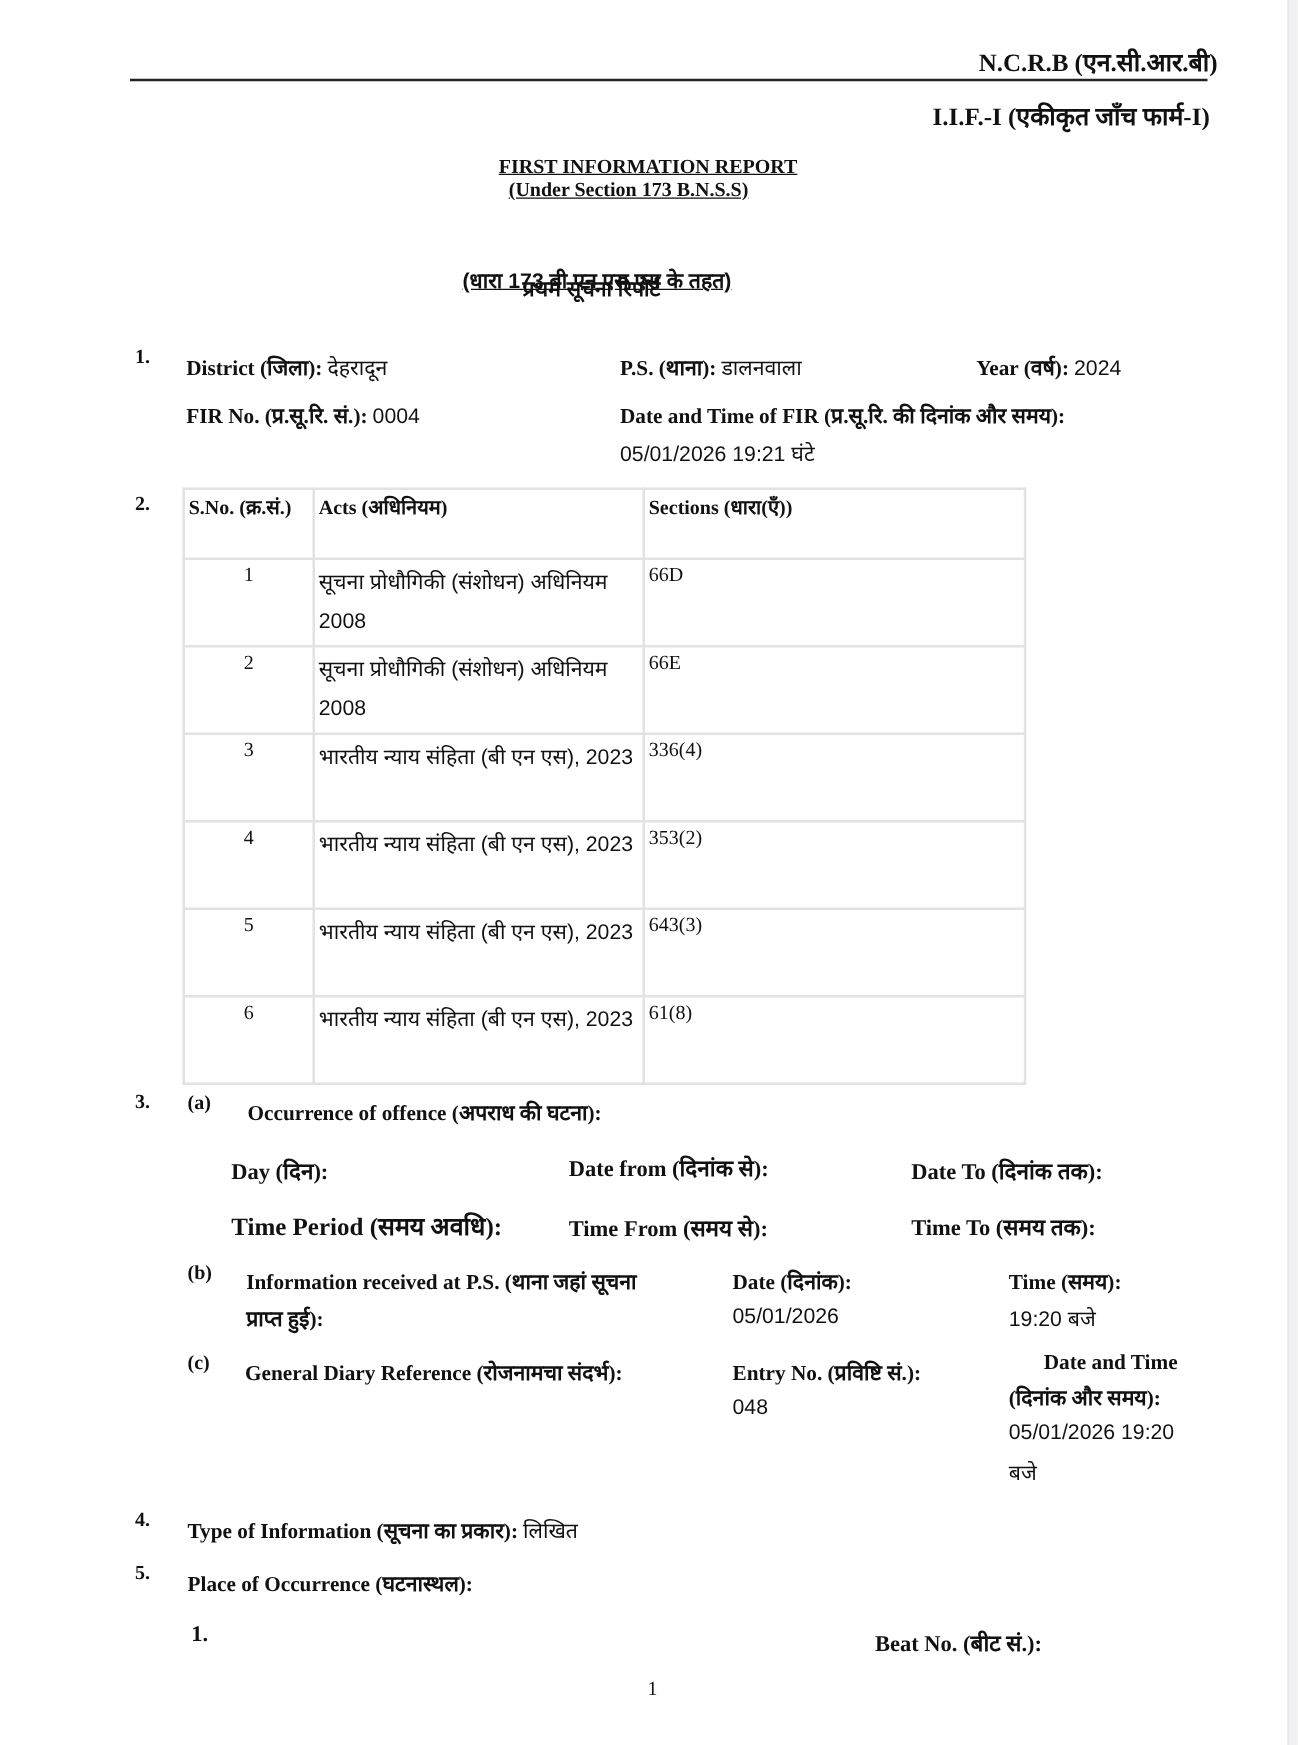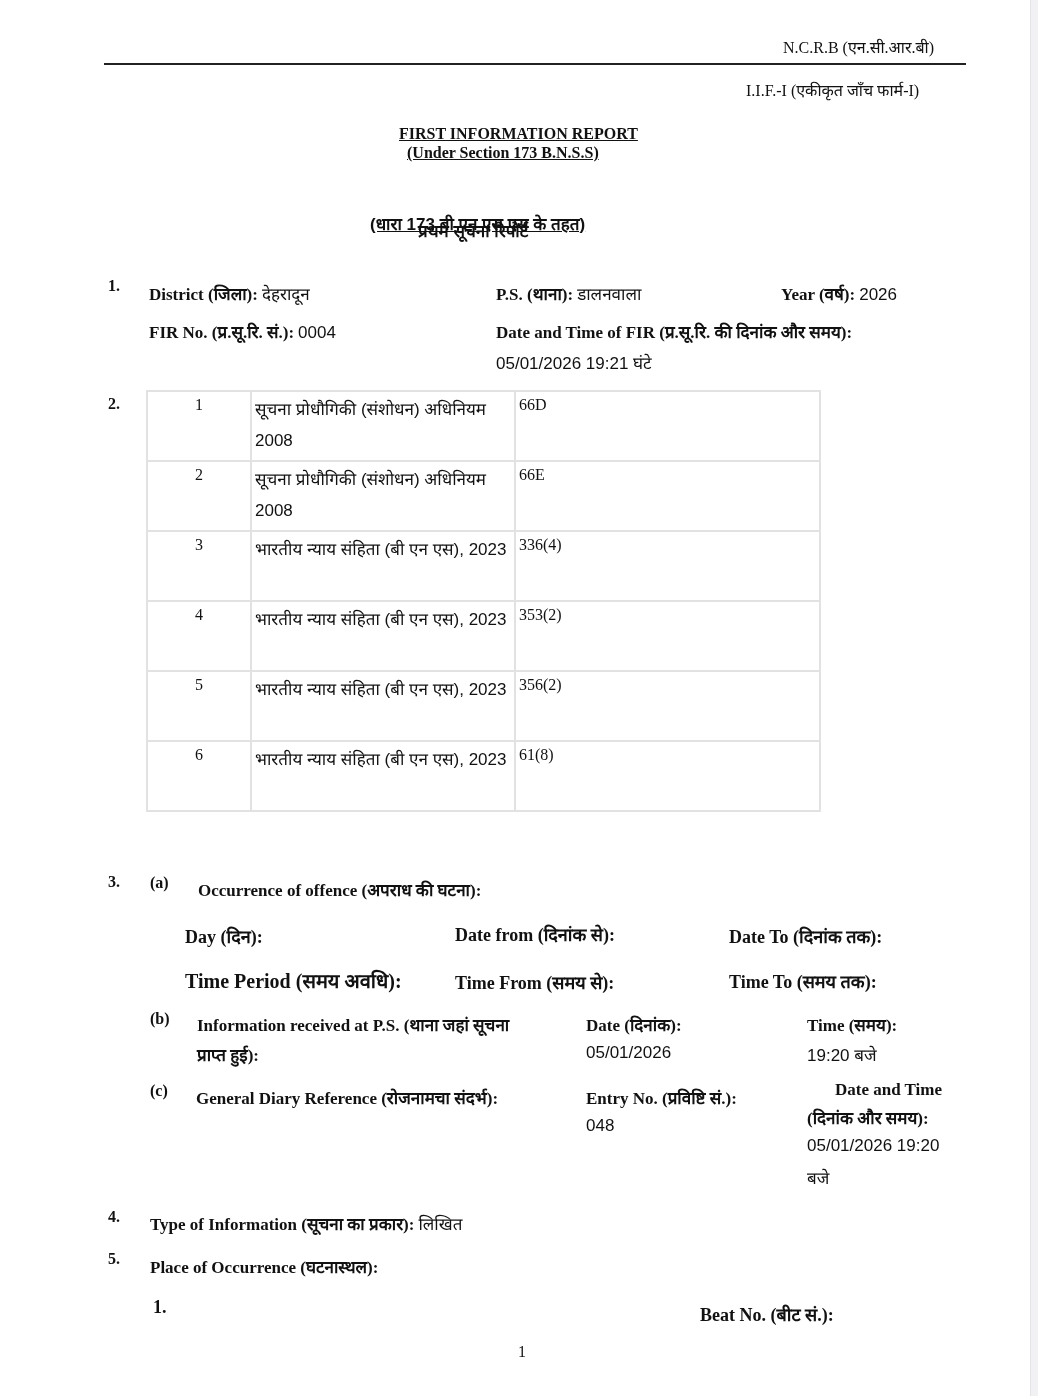--- a/index.html
+++ b/index.html
@@ -4,21 +4,21 @@
 <style>
   html, body { margin: 0; padding: 0; }
   body {
     width: 1038px; height: 1396px; background: #ffffff; position: relative; overflow: hidden;
     font-family: "Liberation Serif", "DejaVu Serif", serif; color: #111;
   }
   .right-strip { position: absolute; right: 0; top: 0; width: 7px; height: 1396px; background: #f1f1f4; border-left: 1px solid #e4e4ea; }
   .abs { position: absolute; white-space: nowrap; }
   .b { font-weight: bold; }
   .s { font-family: "Liberation Sans", "DejaVu Sans", sans-serif; }
-  .hdr { font-size: 16px; font-weight: normal; }
+  .hdr { font-size: 20px; font-weight: bold; }
   .rule { position: absolute; left: 104px; top: 63px; width: 862px; height: 2px; background: #222; }
   .title { font-size: 16px; font-weight: bold; text-decoration: underline; }
   .label { font-size: 17px; font-weight: bold; }
   .val { font-size: 17px; font-family: "Liberation Sans", "DejaVu Sans", sans-serif; font-weight: normal; }
   .num { font-size: 16px; font-weight: bold; }
   table.acts { position: absolute; left: 146px; top: 390px; border-collapse: collapse; width: 675px; }
   table.acts td { border: 2px solid #e2e2e2; vertical-align: top; padding: 4px 3px; font-size: 17px; }
   table.acts td.sno { width: 96px; text-align: center; font-family: "Liberation Serif", serif; font-size: 16px; }
   table.acts td.act { width: 256px; font-family: "Liberation Sans", "DejaVu Sans", sans-serif; line-height: 31px; padding-top: 2px; }
   table.acts td.sec { font-family: "Liberation Serif", serif; font-size: 16px; }
@@ -44,32 +44,37 @@
 <div class="abs" style="left:149px; top:282px;">
   <span class="label">District (जिला):</span>
   <span class="val">देहरादून</span>
 </div>
 <div class="abs" style="left:496px; top:282px;">
   <span class="label">P.S. (थाना):</span>
   <span class="val">डालनवाला</span>
 </div>
 <div class="abs" style="left:781px; top:282px;">
   <span class="label">Year (वर्ष):</span>
-  <span class="val">2026</span>
+  <span class="val">2024</span>
 </div>
 <div class="abs" style="left:149px; top:320px;">
   <span class="label">FIR No. (प्र.सू.रि. सं.):</span>
   <span class="val">0004</span>
 </div>
 <div class="abs label" style="left:496px; top:320px;">Date and Time of FIR (प्र.सू.रि. की दिनांक और समय):</div>
 <div class="abs val" style="left:496px; top:351px;">05/01/2026 19:21 घंटे</div>
 
 <div class="abs num" style="left:108px; top:395px;">2.</div>
 <table class="acts">
   <tbody>
+      <tr class="head">
+    <td class="sno">S.No. (क्र.सं.)</td>
+    <td class="act" style="font-family:'Liberation Serif',serif;">Acts (अधिनियम)</td>
+    <td class="sec">Sections (धारा(एँ))</td>
+  </tr>
   <tr class="row">
     <td class="sno">1</td>
     <td class="act">सूचना प्रोधौगिकी (संशोधन) अधिनियम 2008</td>
     <td class="sec">66D</td>
   </tr>
   <tr class="row">
     <td class="sno">2</td>
     <td class="act">सूचना प्रोधौगिकी (संशोधन) अधिनियम 2008</td>
     <td class="sec">66E</td>
   </tr>
@@ -79,21 +84,21 @@
     <td class="sec">336(4)</td>
   </tr>
   <tr class="row">
     <td class="sno">4</td>
     <td class="act">भारतीय न्याय संहिता (बी एन एस), 2023</td>
     <td class="sec">353(2)</td>
   </tr>
   <tr class="row">
     <td class="sno">5</td>
     <td class="act">भारतीय न्याय संहिता (बी एन एस), 2023</td>
-    <td class="sec">356(2)</td>
+    <td class="sec">643(3)</td>
   </tr>
   <tr class="row">
     <td class="sno">6</td>
     <td class="act">भारतीय न्याय संहिता (बी एन एस), 2023</td>
     <td class="sec">61(8)</td>
   </tr>
 </tbody>
   </table>
 
 <div class="abs num" style="left:108px; top:873px;">3.</div>

